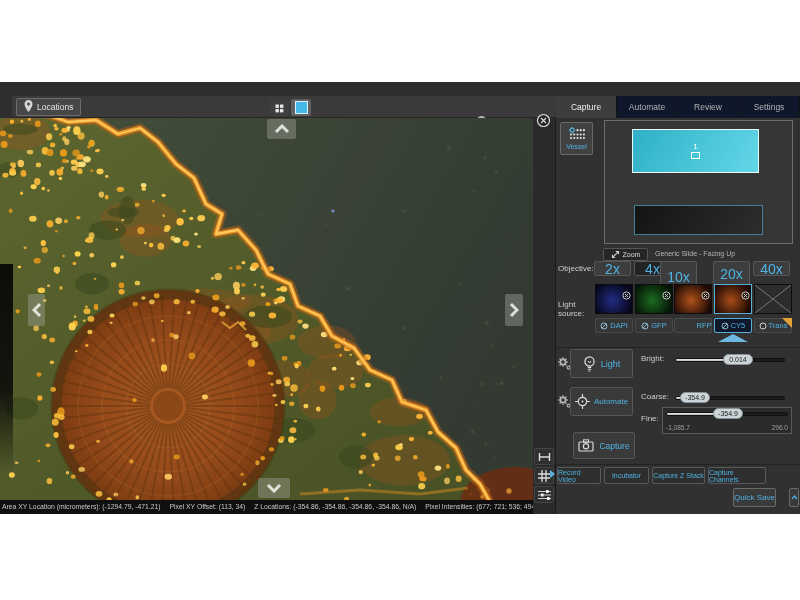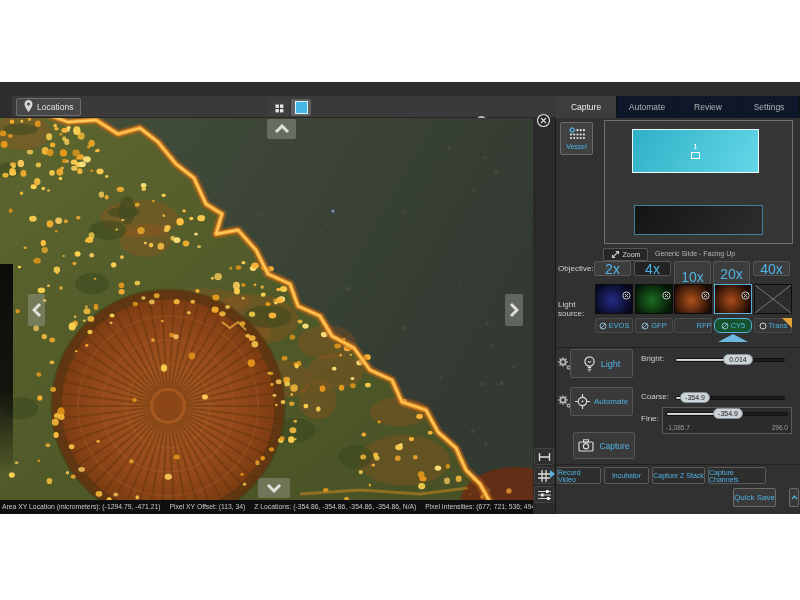--- a/index.html
+++ b/index.html
@@ -27,21 +27,21 @@
   #panel{left:556px;top:14px;width:244px;height:418px;background:#313131;}
   .tab{top:0;height:22px;line-height:22px;text-align:center;font-size:8.5px;color:#b2b2b2;background:#0f172a;border-right:1px solid #121212;}
   .tab.active{background:#3d3d3d;color:#ededed;}
   .btn{background:#3a3a3a;border:1px solid #565656;border-radius:2px;color:#4fb3e4;display:flex;align-items:center;justify-content:center;}
   .lbl{color:#cfcfcf;font-size:8px;}
   .obj{font-size:14px;background:#3d3d3d;}
   .obj.sel{background:#232323;}
   .thumb{width:38px;height:30px;border:1px solid #0c0c0c;background:#111;}
   .thumb.sel{border:1px solid #58b0dc;}
   .chan{width:38px;height:15px;font-size:7.5px;gap:2px;background:#363636;border-color:#4a4a4a;}
-  .chan.sel{background:#14532d;border-color:#58b0dc;border-radius:6px;}
+  .chan.sel{background:#0f172a;border-color:#58b0dc;}
   .badge{position:absolute;right:1px;top:1px;}
   .track{height:4px;background:#1c1c1c;border:1px solid #101010;border-radius:2px;}
   .fill{position:absolute;left:0;top:0;height:100%;background:linear-gradient(#ececec,#b5b5b5);border-radius:2px;}
   .bubble{width:30px;height:11px;background:#ccd4d8;border:1px solid #87929a;border-radius:6px;color:#1a1a1a;font-size:7px;text-align:center;line-height:10px;}
   .action{font-size:7px;background:#2e2e2e;border:1px solid #5a5a5a;border-radius:2px;height:17px;}
   .divider{height:1px;background:#222;width:244px;left:0;}
   .trans-corner{width:0;height:0;border-top:10px solid #e2a235;border-left:10px solid transparent;right:-1px;top:-1px;}
   .ptr-up{width:0;height:0;border-left:15px solid transparent;border-right:15px solid transparent;border-bottom:8px solid #6cb8e0;}
   .splitter{width:0;height:0;border-top:4px solid transparent;border-bottom:4px solid transparent;border-left:5px solid #5ab4e0;}
 </style>
@@ -614,21 +614,21 @@
           <polyline points="1.5,4.8 1.5,7.5 4.2,7.5" fill="none" stroke="#ccc" stroke-width="1.1"></polyline>
           <polyline points="4.8,1.5 7.5,1.5 7.5,4.2" fill="none" stroke="#ccc" stroke-width="1.1"></polyline>
         </svg>
       <span>Zoom</span>
     </div>
     <span class="abs" style="left:99px;top:154px;color:#b5b5b5;font-size:7px;">Generic Slide - Facing Up</span>
 
     <span class="abs lbl" style="left:2px;top:168px;">Objective:</span>
     <div class="abs btn obj" style="left:38px;top:165px;width:37px;height:15px;">2x</div>
     <div class="abs btn obj sel" style="left:78px;top:165px;width:37px;height:15px;">4x</div>
-    <div class="abs btn obj" style="left:118px;top:165px;width:37px;height:31px;">10x</div>
+    <div class="abs btn obj" style="left:104px;top:165px;width:37px;height:31px;">10x</div>
     <div class="abs btn obj" style="left:157px;top:165px;width:37px;height:25px;">20x</div>
     <div class="abs btn obj" style="left:197px;top:165px;width:37px;height:15px;">40x</div>
 
     <div class="abs thumb" style="left: 39px; top: 188px; background: radial-gradient(circle at 45% 55%, rgb(35, 44, 133), rgb(5, 6, 24) 80%);">
         <span class="badge"><svg width="9" height="9" viewBox="0 0 9 9">
             <circle cx="4.5" cy="4.5" r="3.6" fill="rgba(15,15,15,.5)" stroke="#ccc" stroke-width="1"></circle>
             <path d="M3 3l3 3M6 3l-3 3" stroke="#ccc" stroke-width="1"></path>
           </svg></span>
       </div>
     <div class="abs thumb" style="left: 79px; top: 188px; background: radial-gradient(circle at 45% 55%, rgb(29, 107, 33), rgb(4, 20, 5) 80%);">
@@ -653,21 +653,21 @@
           <path d="M0 0L36 28M36 0L0 28" stroke="#787878" stroke-width="1"></path>
         </svg></div>
 
     <span class="abs lbl" style="left:2px;top:204px;line-height:9px;"><span>Light</span><br><span>source:</span></span>
 
     <div class="abs btn chan" style="left:39px;top:222px;">
         <svg width="8" height="8" viewBox="0 0 8 8">
           <circle cx="4" cy="4" r="3" fill="none" stroke="#8fb8cc" stroke-width="1"></circle>
           <path d="M1.9 6.1L6.1 1.9" stroke="#8fb8cc" stroke-width="1"></path>
         </svg>
-        <span>EVOS</span>
+        <span>DAPI</span>
       </div>
     <div class="abs btn chan" style="left:79px;top:222px;">
         <svg width="8" height="8" viewBox="0 0 8 8">
           <circle cx="4" cy="4" r="3" fill="none" stroke="#8fb8cc" stroke-width="1"></circle>
           <path d="M1.9 6.1L6.1 1.9" stroke="#8fb8cc" stroke-width="1"></path>
         </svg>
         <span>GFP</span>
       </div>
     <div class="abs btn chan" style="left:118px;top:222px;gap:22px;">
         <svg width="8" height="8" viewBox="0 0 8 8">

